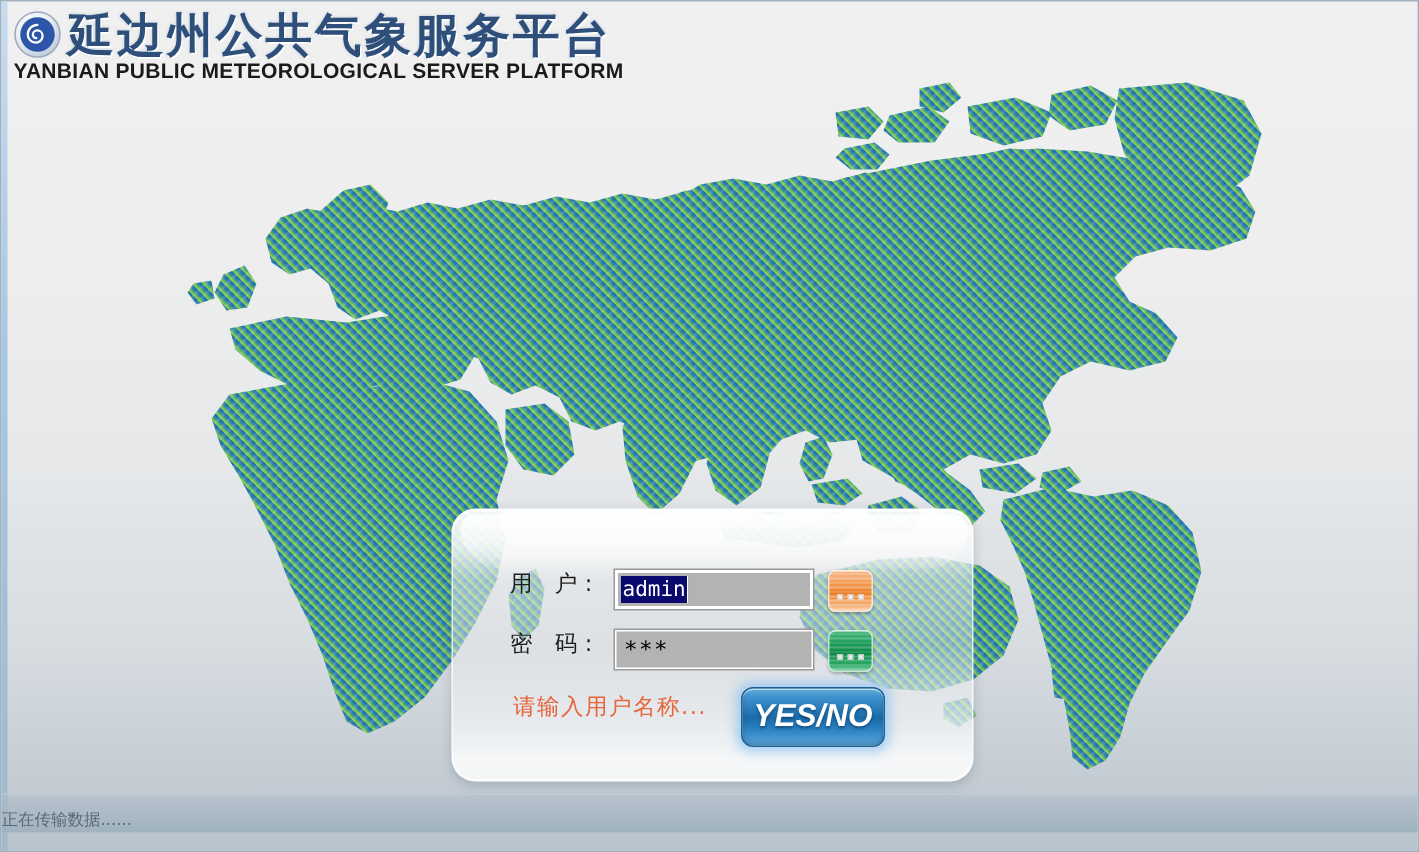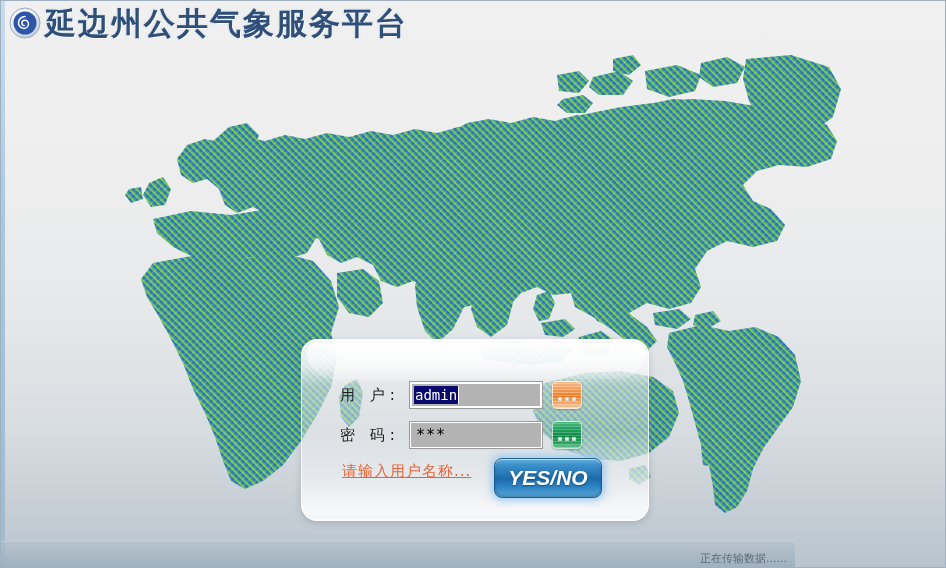--- a/index.html
+++ b/index.html
@@ -108,21 +108,20 @@
     background: linear-gradient(180deg, rgba(255,255,255,0.88), rgba(255,255,255,0.12));
     pointer-events: none;
   }
 
   .field-row {
     position: absolute;
     left: 0;
     width: 348px;
     height: 30px;
     display: flex;
-    align-items: center;
   }
   #row-user { top: 40px; }
   #row-pass { top: 80px; }
 
   .field-label {
     width: 70px;
     margin-left: 38px;
     font-family: "DejaVu Sans", sans-serif;
     font-size: 15px;
     color: #1e1e1e;
@@ -202,27 +201,26 @@
   }
 
   #error-msg {
     position: absolute;
     left: 40px; top: 122px;
     font-family: "DejaVu Sans", sans-serif;
     font-size: 15px;
     color: #e8653a;
     letter-spacing: 1px;
     white-space: nowrap;
-    text-decoration: underline;
   }
 
   #submit-button {
     position: absolute;
     left: 192px; top: 118px;
-    width: 108px; height: 40px;
+    width: 96px; height: 40px;
     border-radius: 8px;
     cursor: pointer;
     border: 1px solid #1f5f94;
     background: linear-gradient(180deg,
         #66b0dd 0%,
         #3f93cd 14%,
         #1e6fae 48%,
         #1b6aa8 50%,
         #2a7fc0 70%,
         #5aa8dc 100%);
@@ -240,31 +238,30 @@
     font-weight: bold;
     font-style: italic;
     color: #ffffff;
     letter-spacing: 0px;
     text-shadow: 0 1px 2px rgba(0,40,80,0.55);
   }
 
   
   #status-bar {
     position: absolute;
-    left: 0; bottom: 0;
-    width: 794px; height: 26px;
+    left: 0; bottom: 12px;
+    width: 946px; height: 26px;
     z-index: 45;
     background: linear-gradient(180deg,
         rgba(176,190,201,0.55) 0%,
         rgba(166,182,195,0.80) 55%,
         rgba(158,176,190,0.95) 100%);
     border-top: 1px solid rgba(255,255,255,0.35);
     display: flex;
     align-items: flex-end;
-    justify-content: flex-end;
   }
   #status-text {
     font-family: "DejaVu Sans", sans-serif;
     font-size: 11px;
     color: #5d6a75;
     padding-right: 8px;
     padding-bottom: 1px;
     white-space: nowrap;
   }
 </style>
@@ -284,20 +281,21 @@
           <stop offset="55%" stop-color="#e9eef4"></stop>
           <stop offset="100%" stop-color="#b9c6d6"></stop>
         </radialGradient>
       </defs>
       <circle cx="16" cy="16" r="15" fill="url(#lgBg)" stroke="#9aa9bb" stroke-width="1"></circle>
       <circle cx="16" cy="16" r="11.5" fill="#2d56a8"></circle>
       <path d="M16 9.5c-3.6 0-6.5 2.9-6.5 6.5 0 3.0 2.4 5.4 5.4 5.4 2.5 0 4.5-2.0 4.5-4.5 0-2.0-1.6-3.6-3.6-3.6-1.6 0-2.9 1.3-2.9 2.9 0 1.3 1.0 2.3 2.3 2.3" fill="none" stroke="#ffffff" stroke-width="1.5" stroke-linecap="round"></path>
     </svg>
 
     <div id="title-cn">延边州公共气象服务平台</div>
+    <div id="title-en">YANBIAN PUBLIC METEOROLOGICAL SERVER PLATFORM</div>
   </div>
 
   <div id="map-wrap">
     <svg id="map-svg" viewBox="0 0 946 500" preserveAspectRatio="none">
       <defs>
         <linearGradient id="landGrad" x1="0" y1="0" x2="0" y2="1">
           <stop offset="0%" stop-color="#1e6fb4"></stop>
           <stop offset="22%" stop-color="#2173b4"></stop>
           <stop offset="42%" stop-color="#2f85a4"></stop>
           <stop offset="58%" stop-color="#46a183"></stop>

